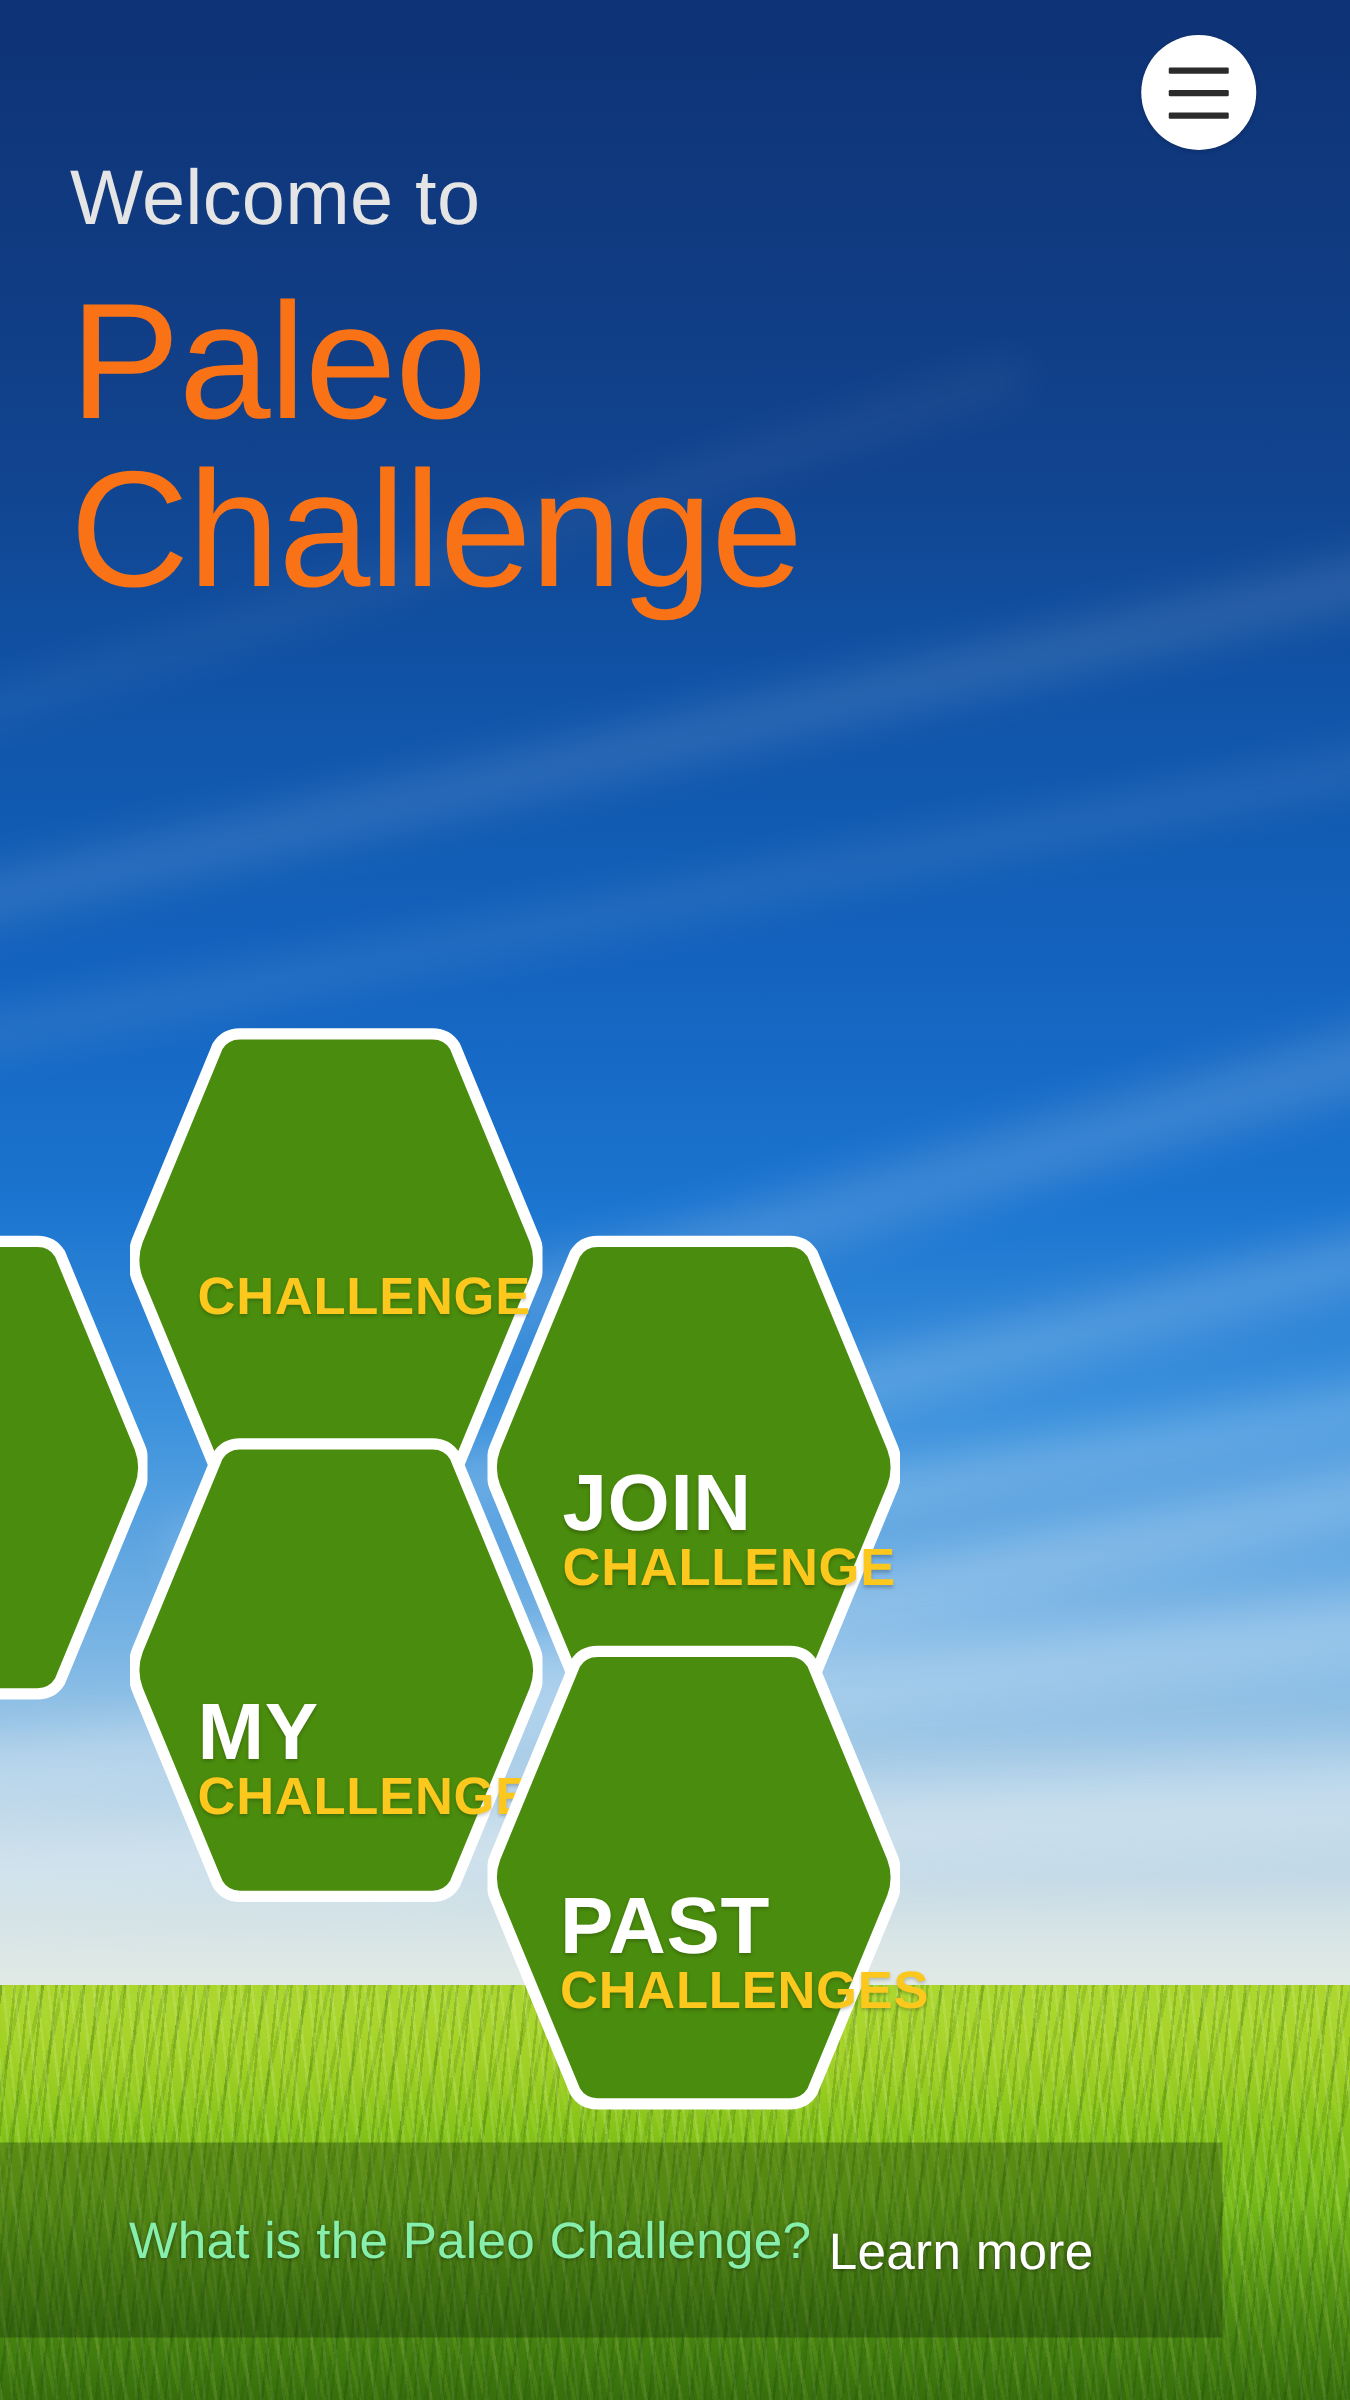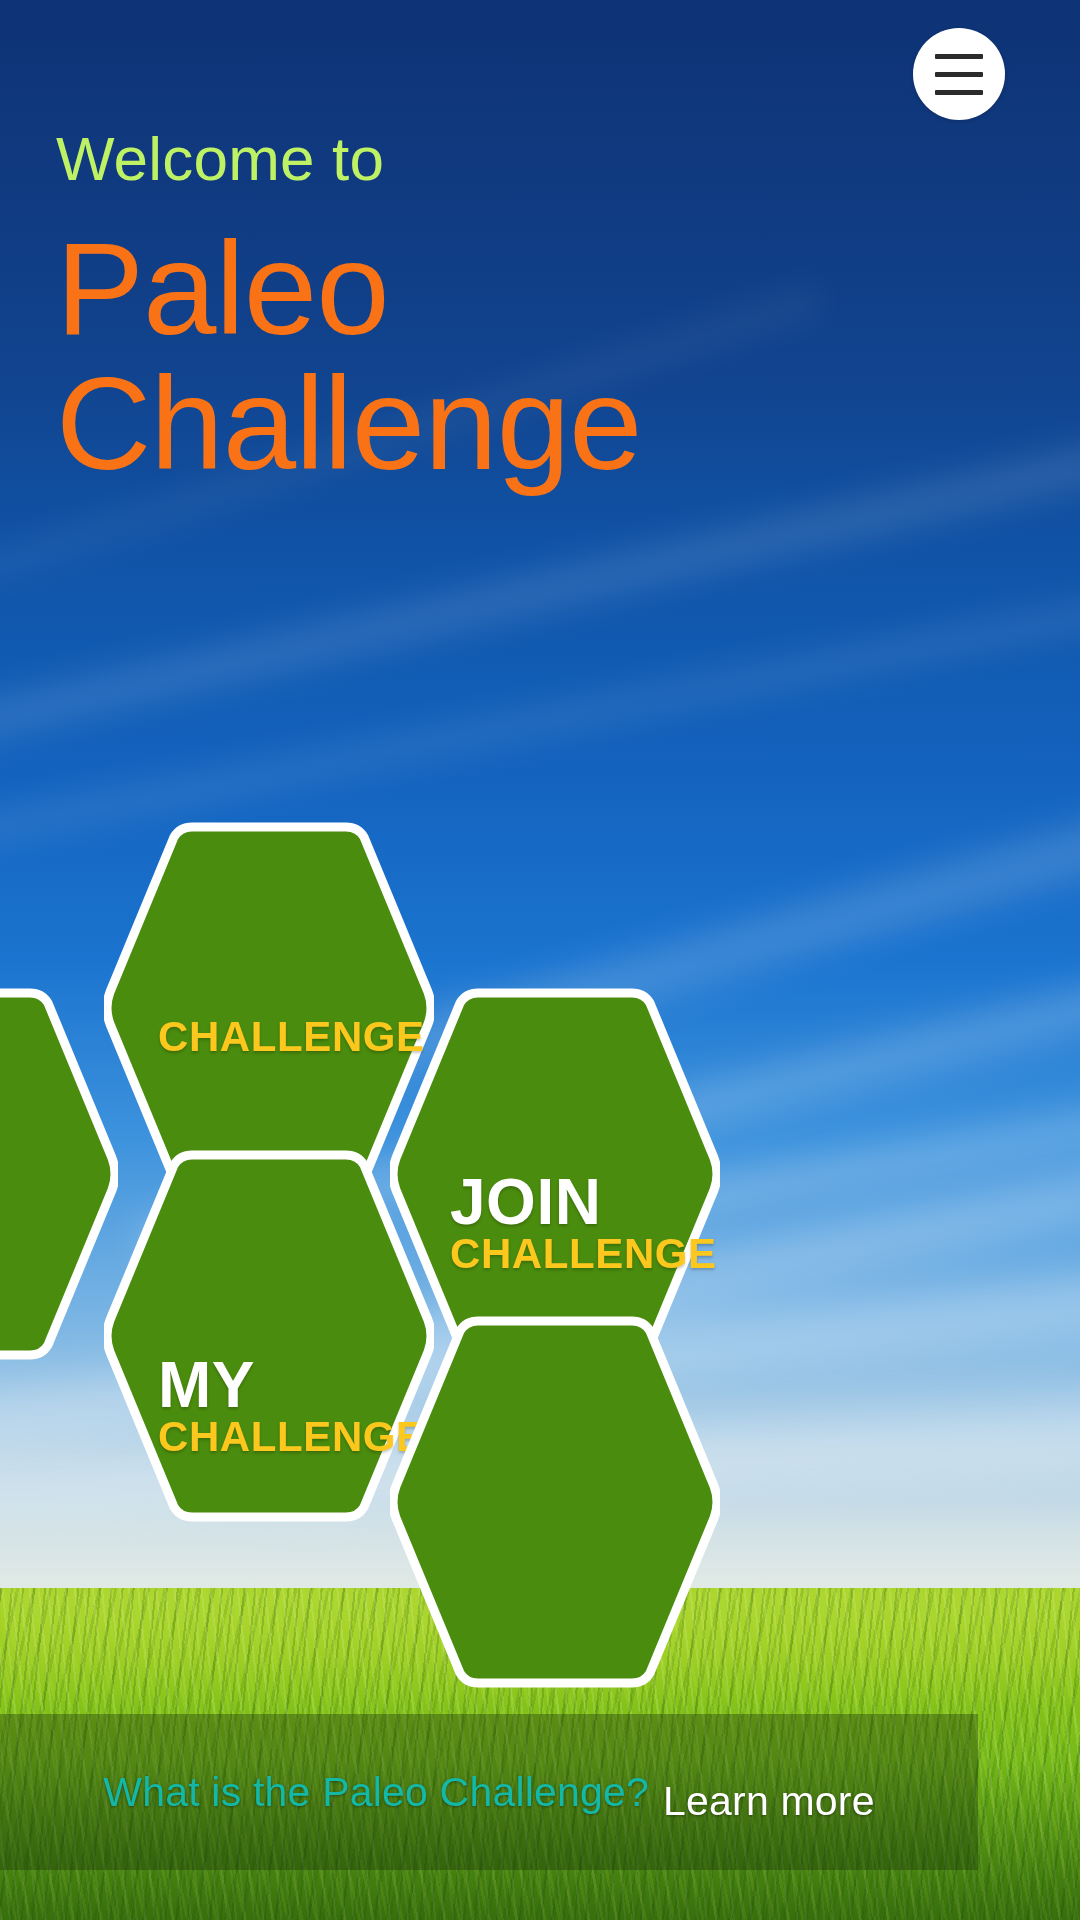--- a/index.html
+++ b/index.html
@@ -108,21 +108,21 @@
     display:block; width:48px; height:5px;
     background:#2b2b2b; border-radius:1px;
   }
 
   
   .title-block {
     position:absolute; left:56px; top:128px; width:820px;
   }
   .welcome {
     font-size:62px; font-weight:300;
-    color:#bef264; letter-spacing:.2px;
+    color:#e5e5e5; letter-spacing:.2px;
     line-height:1.0;
     font-stretch:condensed;
   }
   .brand {
     margin-top:32px;
     font-size:132px; font-weight:300;
     color:#f97316; line-height:1.02;
     letter-spacing:-1px;
   }
   .brand .l2 { display:block; }
@@ -178,21 +178,21 @@
 
   
   .bottom-bar {
     position:absolute; left:0; top:1714px;
     width:978px; height:156px;
     background:rgba(18,42,10,.34);
     display:flex; align-items:center; justify-content:center;
     cursor:pointer;
   }
   .bottom-bar .q {
-    font-size:41px; font-weight:400; color:#14b8a6;
+    font-size:41px; font-weight:400; color:#86efac;
     letter-spacing:.2px;
     text-shadow:0 1px 3px rgba(0,0,0,.4);
   }
   .bottom-bar .learn {
     font-size:41px; font-weight:400; color:#ffffff;
     margin-left:14px; letter-spacing:.2px;
     font-stretch:condensed;
     text-shadow:0 1px 3px rgba(0,0,0,.4);
     margin-top:18px;
   }
@@ -273,20 +273,24 @@
       <div class="label">
         <span class="t1">JOIN</span>
         <span class="t2">CHALLENGE</span>
       </div>
     </div>
 
     <div class="hex" id="hex-past">
       <svg class="shape" viewBox="0 0 330 380">
         <path d="M 88 9 L 242 9 Q 254 9 260 19 L 324 174 Q 330 190 324 206 L 260 361 Q 254 371 242 371 L 88 371 Q 76 371 70 361 L 6 206 Q 0 190 6 174 L 70 19 Q 76 9 88 9 Z" fill="#4a8c0d" stroke="#ffffff" stroke-width="9"></path>
       </svg>
+      <div class="label">
+        <span class="t1">PAST</span>
+        <span class="t2">CHALLENGES</span>
+      </div>
     </div>
 
   </div>
 
   <div class="bottom-bar">
     <span class="q">What is the Paleo Challenge?</span>
     <span class="learn">Learn more</span>
   </div>
 
 </div>

